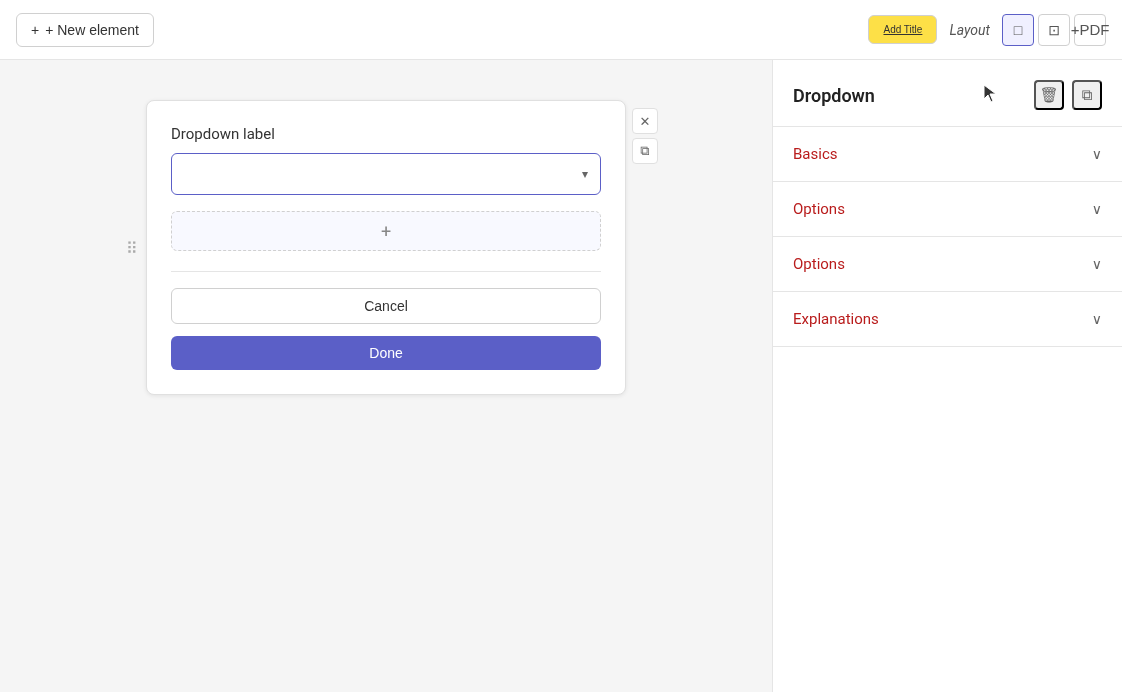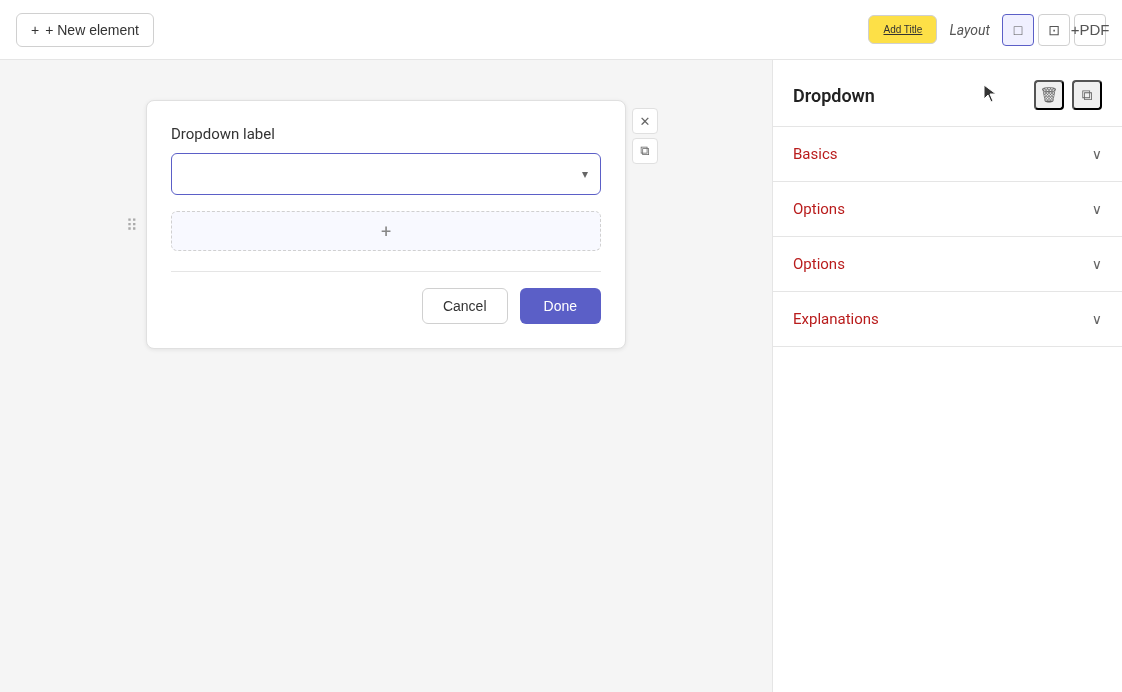--- a/index.html
+++ b/index.html
@@ -195,20 +195,21 @@
     .divider {
       border: none;
       border-top: 1px solid #e5e5e5;
       margin: 20px 0 16px;
     }
 
     .form-actions {
       display: flex;
       justify-content: flex-end;
       gap: 12px;
+      flex-direction: column;
     }
 
     .cancel-btn {
       border: 1px solid #d0d0d0;
       background: #fff;
       border-radius: 6px;
       padding: 9px 20px;
       font-size: 14px;
       cursor: pointer;
       color: #333;

